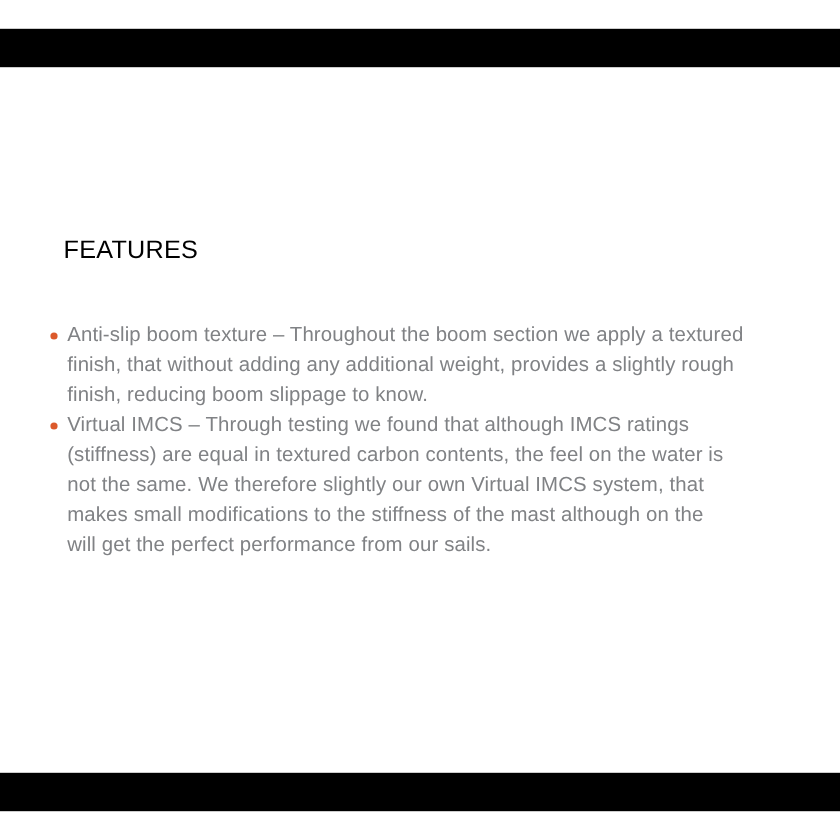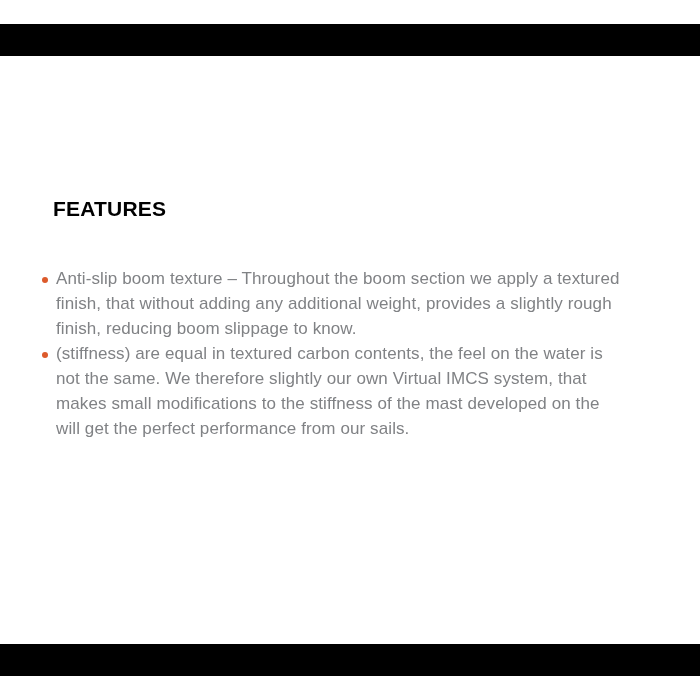--- a/index.html
+++ b/index.html
@@ -24,21 +24,21 @@
   }
   .bar.top { top: 24px; }
   .bar.bottom { top: 644px; }
 
   .heading {
     position: absolute;
     left: 53px;
     top: 198px;
     margin: 0;
     font-size: 21px;
-    font-weight: bold;
+    font-weight: normal;
     line-height: 1;
     letter-spacing: 0.2px;
     color: var(--heading-color, #000000);
   }
 
   .feature-list {
     position: absolute;
     left: 42px;
     top: 266px;
     width: 628px;
@@ -81,23 +81,24 @@
 
     <li class="feature-item">
       <span class="dot"></span>
       <div class="feature-line">Anti-slip boom texture – Throughout the boom section we apply a textured</div>
       <div class="feature-line">finish, that without adding any additional weight, provides a slightly rough</div>
       <div class="feature-line">finish, reducing boom slippage to know.</div>
     </li>
 
     <li class="feature-item">
       <span class="dot"></span>
+      <div class="feature-line">Virtual IMCS – Through testing we found that although IMCS ratings</div>
       <div class="feature-line">(stiffness) are equal in textured carbon contents, the feel on the water is</div>
       <div class="feature-line">not the same. We therefore slightly our own Virtual IMCS system, that</div>
-      <div class="feature-line">makes small modifications to the stiffness of the mast developed on the</div>
+      <div class="feature-line">makes small modifications to the stiffness of the mast although on the</div>
       <div class="feature-line">will get the perfect performance from our sails.</div>
     </li>
 
   </ul>
 
   <div class="bar bottom"></div>
 
 </div>
 
 </body></html>

